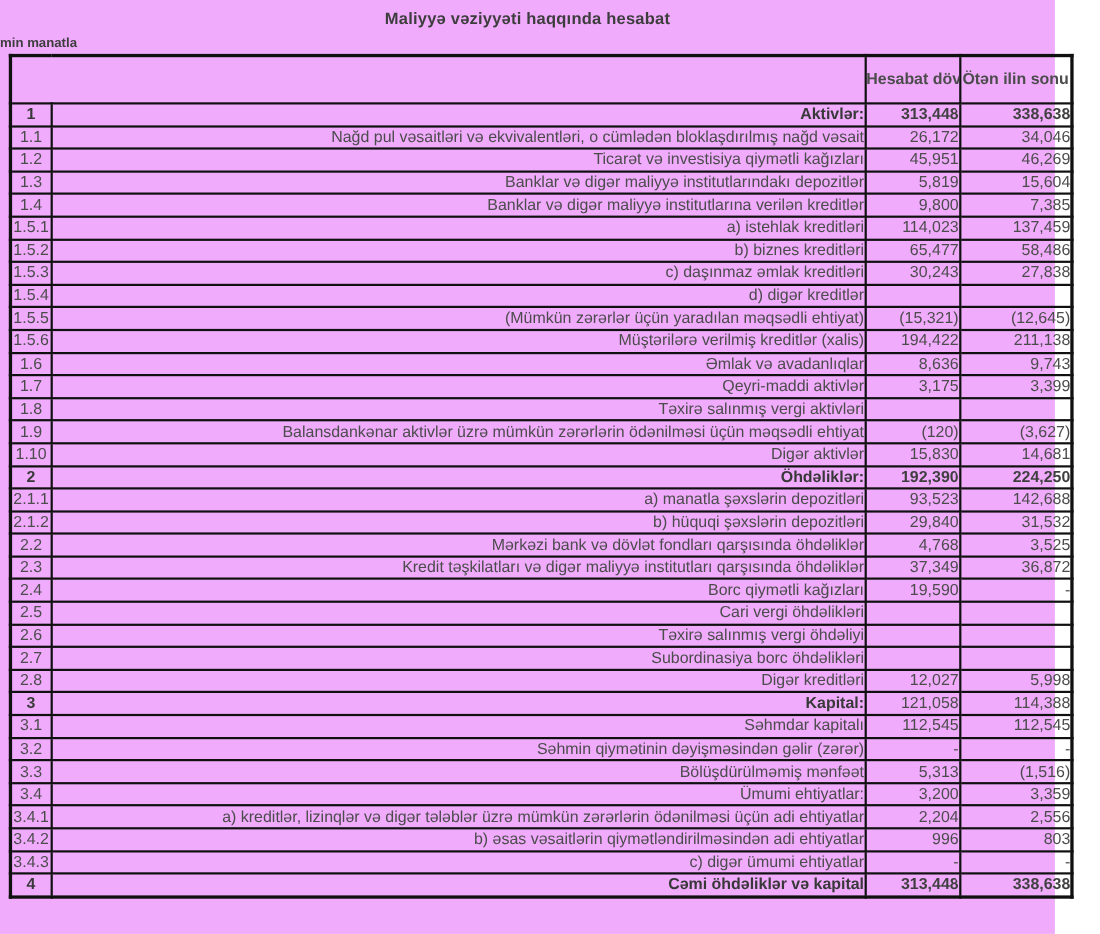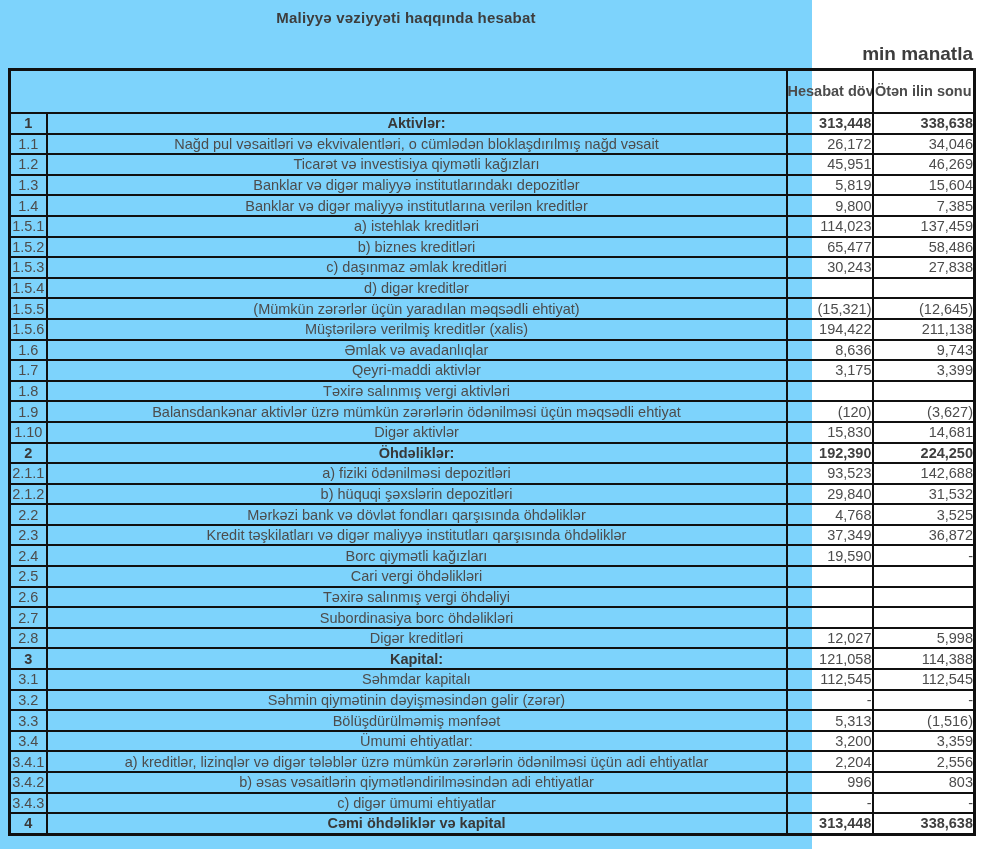--- a/index.html
+++ b/index.html
@@ -3,40 +3,39 @@
 <meta charset="utf-8">
 <style>
   html, body {
     margin: 0;
     padding: 0;
     background: #ffffff;
     width: 1000px;
     font-family: "Liberation Sans", "DejaVu Sans", sans-serif;
   }
   .page {
-    width: 812px;
+    width: 959px;
     height: 849px;
     box-sizing: border-box;
-    background: #7dd3fc;
+    background: #f0abfc;
   }
   .doc-title {
     text-align: center;
     font-size: 15px;
     font-weight: bold;
     color: #3d3d3d;
     padding-top: 9px;
     letter-spacing: 0.2px;
   }
   .unit-note {
     width: 973px;
-    text-align: right;
-    font-size: 19px;
+    font-size: 12px;
     font-weight: bold;
     color: #3d3d3d;
-    margin-top: 17px;
+    margin-top: 6px;
     margin-bottom: 3px;
   }
   table.fin {
     border-collapse: collapse;
     margin-left: 8px;
     table-layout: fixed;
     width: 965px;
   }
   table.fin th, table.fin td {
     border: 2px solid #101010;
@@ -52,21 +51,21 @@
     font-size: 15px;
     font-weight: bold;
     color: #3d3d3d;
     text-align: center;
     vertical-align: middle;
     line-height: 1.25;
     white-space: normal;
   }
   tbody td { height: 18.6px; vertical-align: middle; }
   td.c-no   { text-align: center; font-size: 14px; }
-  td.c-lbl  { text-align: center; padding-left: 5px; }
+  td.c-lbl  { text-align: right; padding-left: 5px; }
   td.c-v1, td.c-v2 { text-align: right; padding-right: 8px; color: #565656; }
   tr.sec td.c-no, tr.sec td.c-lbl { font-weight: bold; color: #383838; }
   tr.numbold td.c-v1, tr.numbold td.c-v2 { font-weight: bold; color: #3f3f3f; border-radius: 10px; }
 </style>
 </head>
 <body>
 
 <div class="page">
   <div class="doc-title">Maliyyə vəziyyəti haqqında hesabat</div>
   <div class="unit-note">min manatla</div>
@@ -183,21 +182,21 @@
           <td class="c-v2">14,681</td>
         </tr>
         <tr class="sec numbold">
           <td class="c-no">2</td>
           <td class="c-lbl">Öhdəliklər:</td>
           <td class="c-v1">192,390</td>
           <td class="c-v2">224,250</td>
         </tr>
         <tr>
           <td class="c-no">2.1.1</td>
-          <td class="c-lbl">a) fiziki ödənilməsi depozitləri</td>
+          <td class="c-lbl">a) manatla şəxslərin depozitləri</td>
           <td class="c-v1">93,523</td>
           <td class="c-v2">142,688</td>
         </tr>
         <tr>
           <td class="c-no">2.1.2</td>
           <td class="c-lbl">b) hüquqi şəxslərin depozitləri</td>
           <td class="c-v1">29,840</td>
           <td class="c-v2">31,532</td>
         </tr>
         <tr>

